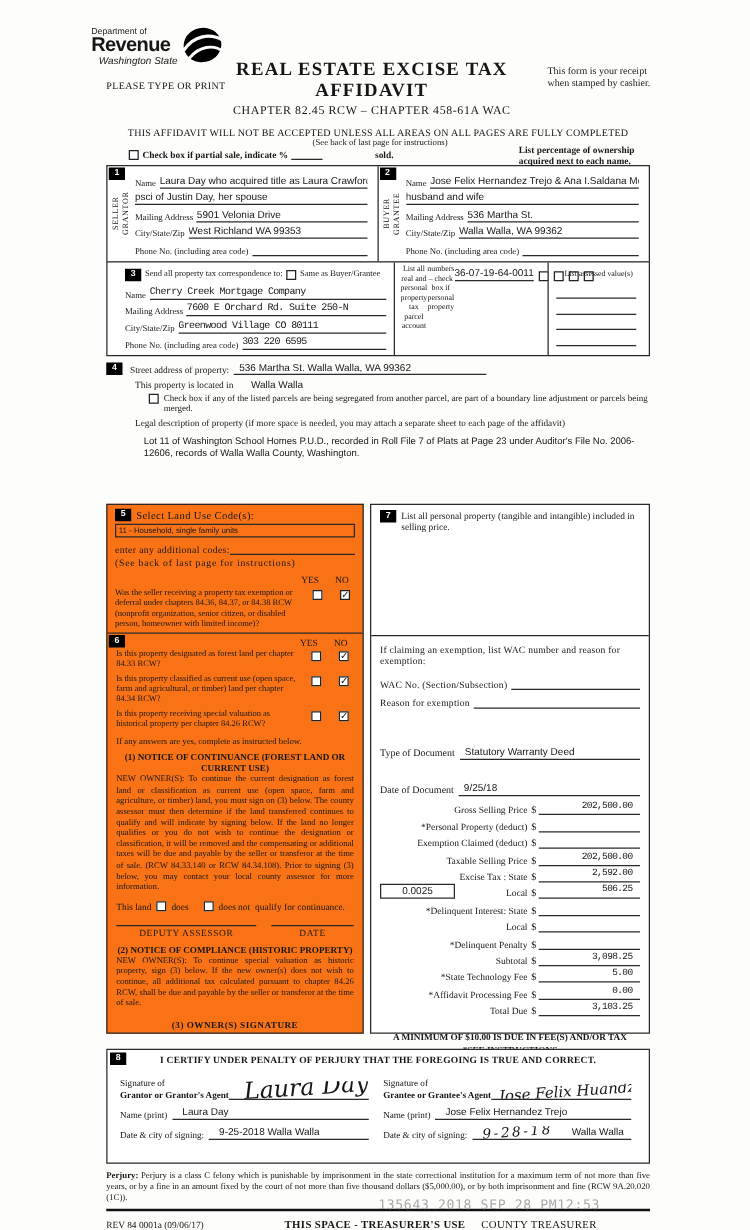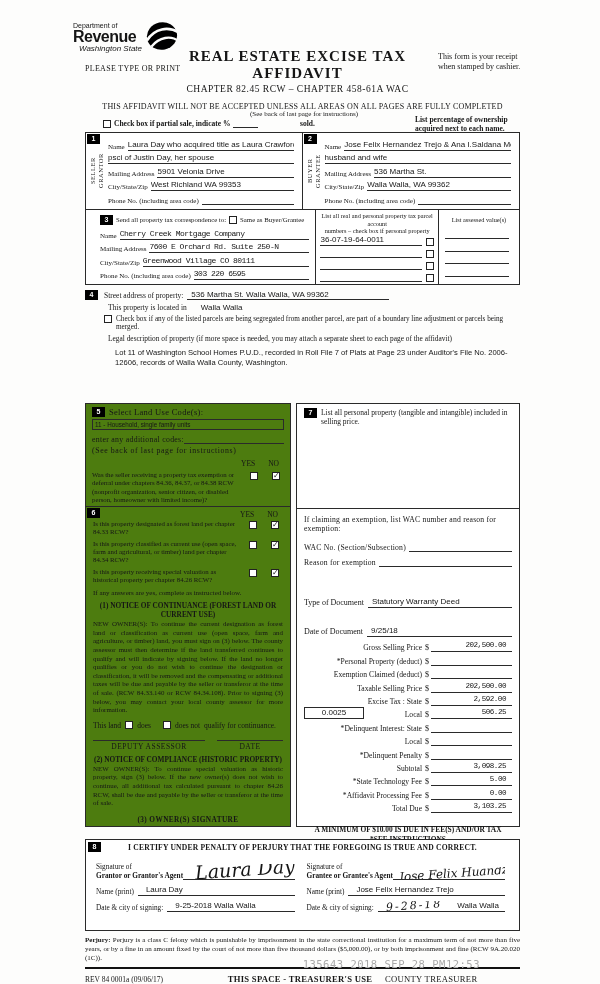--- a/index.html
+++ b/index.html
@@ -38,33 +38,33 @@
   .half{position:relative;width:50%;padding:4px 8px 2px 22px}
   .half.left{border-right:1px solid #2a2a2a}
   .corner-tab{position:absolute;top:1px;left:1px}
   .vcol{position:absolute;left:3px;top:13px;bottom:13px;display:flex;gap:1px}
   .vlabel{writing-mode:vertical-rl;transform:rotate(180deg);font-size:6.5px;letter-spacing:0.5px;line-height:7px;text-align:center}
   .frow{display:flex;align-items:flex-end;height:13.6px;font-size:7px;white-space:nowrap}
   .frow .lab{margin-right:3px}
   
   .sec3{display:flex;height:76px;margin-top:-1px}
   .s3col1{position:relative;width:53%;padding:3px 6px 2px 14px}
-  .s3col2{width:28.5%;border-left:1px solid #2a2a2a;border-right:1px solid #2a2a2a;padding:2px 4px;display:flex;flex-direction:column}
+  .s3col2{width:28.5%;border-left:1px solid #2a2a2a;border-right:1px solid #2a2a2a;padding:2px 4px;display:flex;flex-direction:row}
   .s3col3{flex:1;padding:2px 6px;display:flex;flex-direction:column}
   .s3head{font-size:6.3px;text-align:center;line-height:7.5px}
   .parcelrow{display:flex;align-items:flex-end;height:12.5px}
   .parcelrow .fill{margin-right:4px}
   .sendrow{display:flex;align-items:center;font-size:6.8px;gap:3px;height:13px;white-space:nowrap}
   
   .sec4{padding:5px 0 0 0;height:112px;position:relative}
   .s4row{display:flex;align-items:flex-end;font-size:7.5px;margin-bottom:3px}
   .s4para{font-family:"Liberation Sans",sans-serif;font-size:7.6px;line-height:9.5px;margin:5px 0 0 10px;max-width:428px}
   
   .twocol{display:flex;gap:5px;margin-top:6px;align-items:stretch}
-  .leftbox{width:206px;border:1px solid #2a2a2a;background:#4d7c0f;height:424px}
+  .leftbox{width:206px;border:1px solid #2a2a2a;background:#f97316;height:424px}
   .rightbox{flex:1;border:1px solid #2a2a2a;background:#fff;height:424px;padding:4px 7px;position:relative}
   .sec5{padding:3px 6px 2px 6px;border-bottom:1px solid #2a2a2a}
   .sec5 .title{font-size:8.5px;letter-spacing:0.3px;margin-left:4px}
   .codebox{border:1px solid #2a2a2a;height:11px;font-size:6.3px;font-family:"Liberation Sans",sans-serif;padding:1px 2px;margin:2px 0;line-height:8px}
   .addl{display:flex;align-items:flex-end;font-size:7.8px;letter-spacing:0.3px;height:12px}
   .seeback2{font-size:7.8px;letter-spacing:0.6px;margin-top:2px}
   .yesno{display:flex;justify-content:flex-end;gap:13px;font-size:7.5px;padding-right:5px;margin-top:4px}
   .qrow{display:flex;gap:6px;font-size:6.8px;line-height:8.3px;margin-top:3px}
   .qrow .qtxt{flex:1}
   .qrow .qboxes{display:flex;gap:14px;padding-right:4px;padding-top:1px}
@@ -271,21 +271,21 @@
   <div class="sec4">
     <div class="s4row">
       <span class="tab">4</span>
       <span style="margin:0 4px 0 6px">Street address of property:</span>
       <span class="val" style="border-bottom:1px solid #2a2a2a;padding:0 60px 0 4px">536 Martha St. Walla Walla, WA 99362</span>
     </div>
     <div class="s4row" style="margin-left:23px">
       <span>This property is located in</span>
       <span class="val" style="margin-left:14px">Walla Walla</span>
     </div>
-    <div class="s4row" style="margin-left:19px;align-items:flex-start">
+    <div class="s4row" style="margin-left:34px;align-items:flex-start">
       <span class="cb"></span>
       <span style="font-size:7.2px;margin-left:4px">Check box if any of the listed parcels are being segregated from another parcel, are part of a boundary line adjustment or parcels being merged.</span>
     </div>
     <div class="s4row" style="margin-left:23px">
       <span style="font-size:7.4px">Legal description of property (if more space is needed, you may attach a separate sheet to each page of the affidavit)</span>
     </div>
     <div class="s4para" style="margin-left:30px">Lot 11 of Washington School Homes P.U.D., recorded in Roll File 7 of Plats at Page 23 under Auditor's File No. 2006-12606, records of Walla Walla County, Washington.</div>
   </div>
 
   <div class="twocol">

